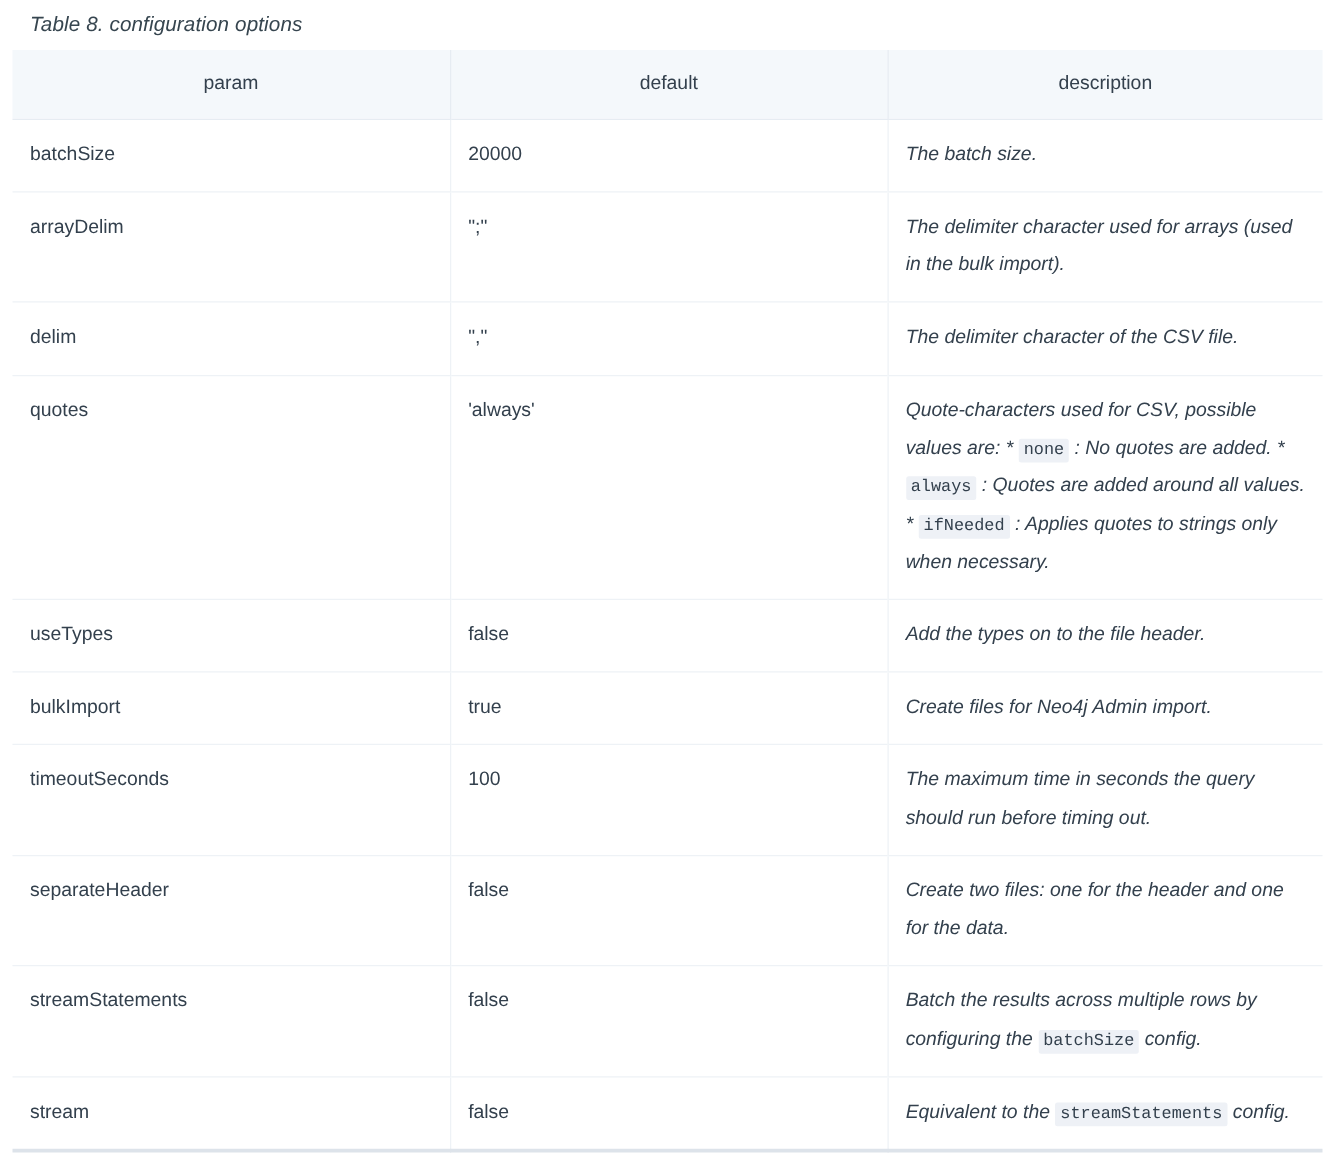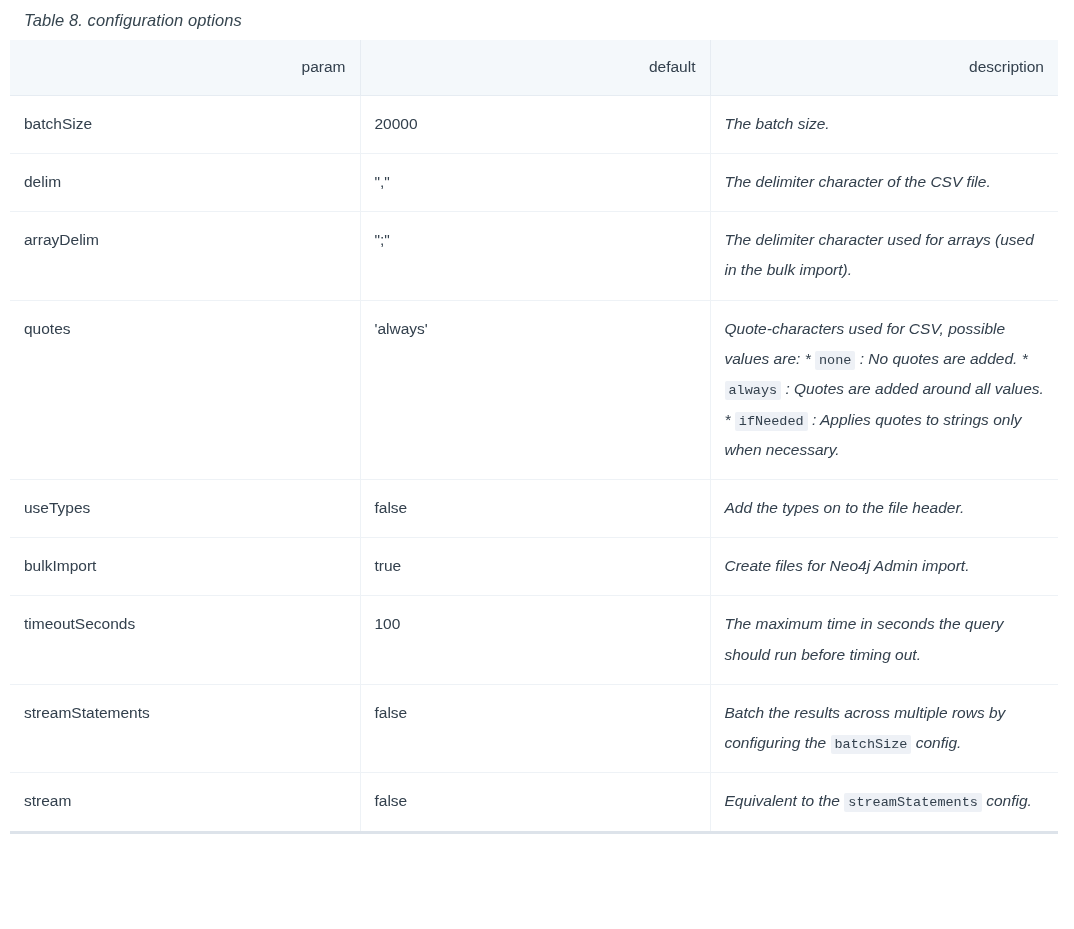--- a/index.html
+++ b/index.html
@@ -43,21 +43,21 @@
     table-layout: fixed;
     border-bottom: 3px solid #dde3ea;
   }
 
   .doc-table col.c-param { width: 350px; }
   .doc-table col.c-default { width: 350px; }
   .doc-table col.c-desc { width: 348px; }
 
   .doc-table thead th {
     background: #f4f8fb;
-    text-align: right;
+    text-align: center;
     font-weight: 400;
     font-size: 15.5px;
     color: #33404d;
     padding: 18px 14px 19px 14px;
     vertical-align: top;
     border-right: 1px solid #e6ecf2;
     border-bottom: 1px solid #e6ecf2;
   }
   .doc-table thead th:last-child { border-right: none; margin-left: 47px; }
 
@@ -111,28 +111,28 @@
         <th>description</th>
       </tr>
     </thead>
     <tbody id="table-body">
         <tr>
           <td class="cell-param">batchSize</td>
           <td class="cell-default">20000</td>
           <td class="cell-description"><span class="desc-text">The batch size.</span></td>
         </tr>
         <tr>
+          <td class="cell-param">arrayDelim</td>
+          <td class="cell-default">";"</td>
+          <td class="cell-description"><span class="desc-text">The delimiter character used for arrays (used in the bulk import).</span></td>
+        </tr>
+        <tr>
           <td class="cell-param">delim</td>
           <td class="cell-default">","</td>
           <td class="cell-description"><span class="desc-text">The delimiter character of the CSV file.</span></td>
-        </tr>
-        <tr>
-          <td class="cell-param">arrayDelim</td>
-          <td class="cell-default">";"</td>
-          <td class="cell-description"><span class="desc-text">The delimiter character used for arrays (used in the bulk import).</span></td>
         </tr>
         <tr>
           <td class="cell-param">quotes</td>
           <td class="cell-default">'always'</td>
           <td class="cell-description"><span class="desc-text">Quote-characters used for CSV, possible values are: * </span><code class="inline-code">none</code><span class="desc-text"> : No quotes are added. * </span><code class="inline-code">always</code><span class="desc-text"> : Quotes are added around all values. * </span><code class="inline-code">ifNeeded</code><span class="desc-text"> : Applies quotes to strings only when necessary.</span></td>
         </tr>
         <tr>
           <td class="cell-param">useTypes</td>
           <td class="cell-default">false</td>
           <td class="cell-description"><span class="desc-text">Add the types on to the file header.</span></td>
@@ -141,20 +141,25 @@
           <td class="cell-param">bulkImport</td>
           <td class="cell-default">true</td>
           <td class="cell-description"><span class="desc-text">Create files for Neo4j Admin import.</span></td>
         </tr>
         <tr>
           <td class="cell-param">timeoutSeconds</td>
           <td class="cell-default">100</td>
           <td class="cell-description"><span class="desc-text">The maximum time in seconds the query should run before timing out.</span></td>
         </tr>
         <tr>
+          <td class="cell-param">separateHeader</td>
+          <td class="cell-default">false</td>
+          <td class="cell-description"><span class="desc-text">Create two files: one for the header and one for the data.</span></td>
+        </tr>
+        <tr>
           <td class="cell-param">streamStatements</td>
           <td class="cell-default">false</td>
           <td class="cell-description"><span class="desc-text">Batch the results across multiple rows by configuring the </span><code class="inline-code">batchSize</code><span class="desc-text"> config.</span></td>
         </tr>
         <tr>
           <td class="cell-param">stream</td>
           <td class="cell-default">false</td>
           <td class="cell-description"><span class="desc-text">Equivalent to the </span><code class="inline-code">streamStatements</code><span class="desc-text"> config.</span></td>
         </tr>
       </tbody>

